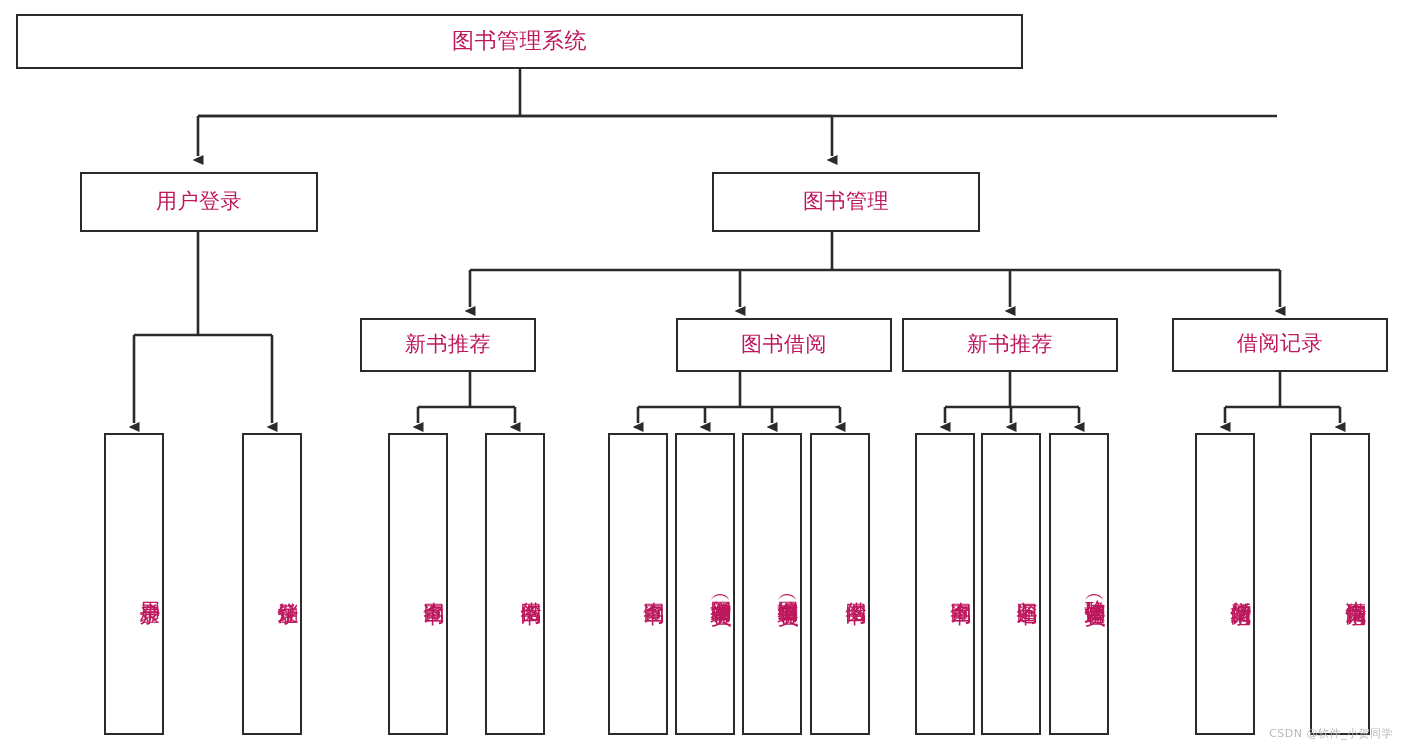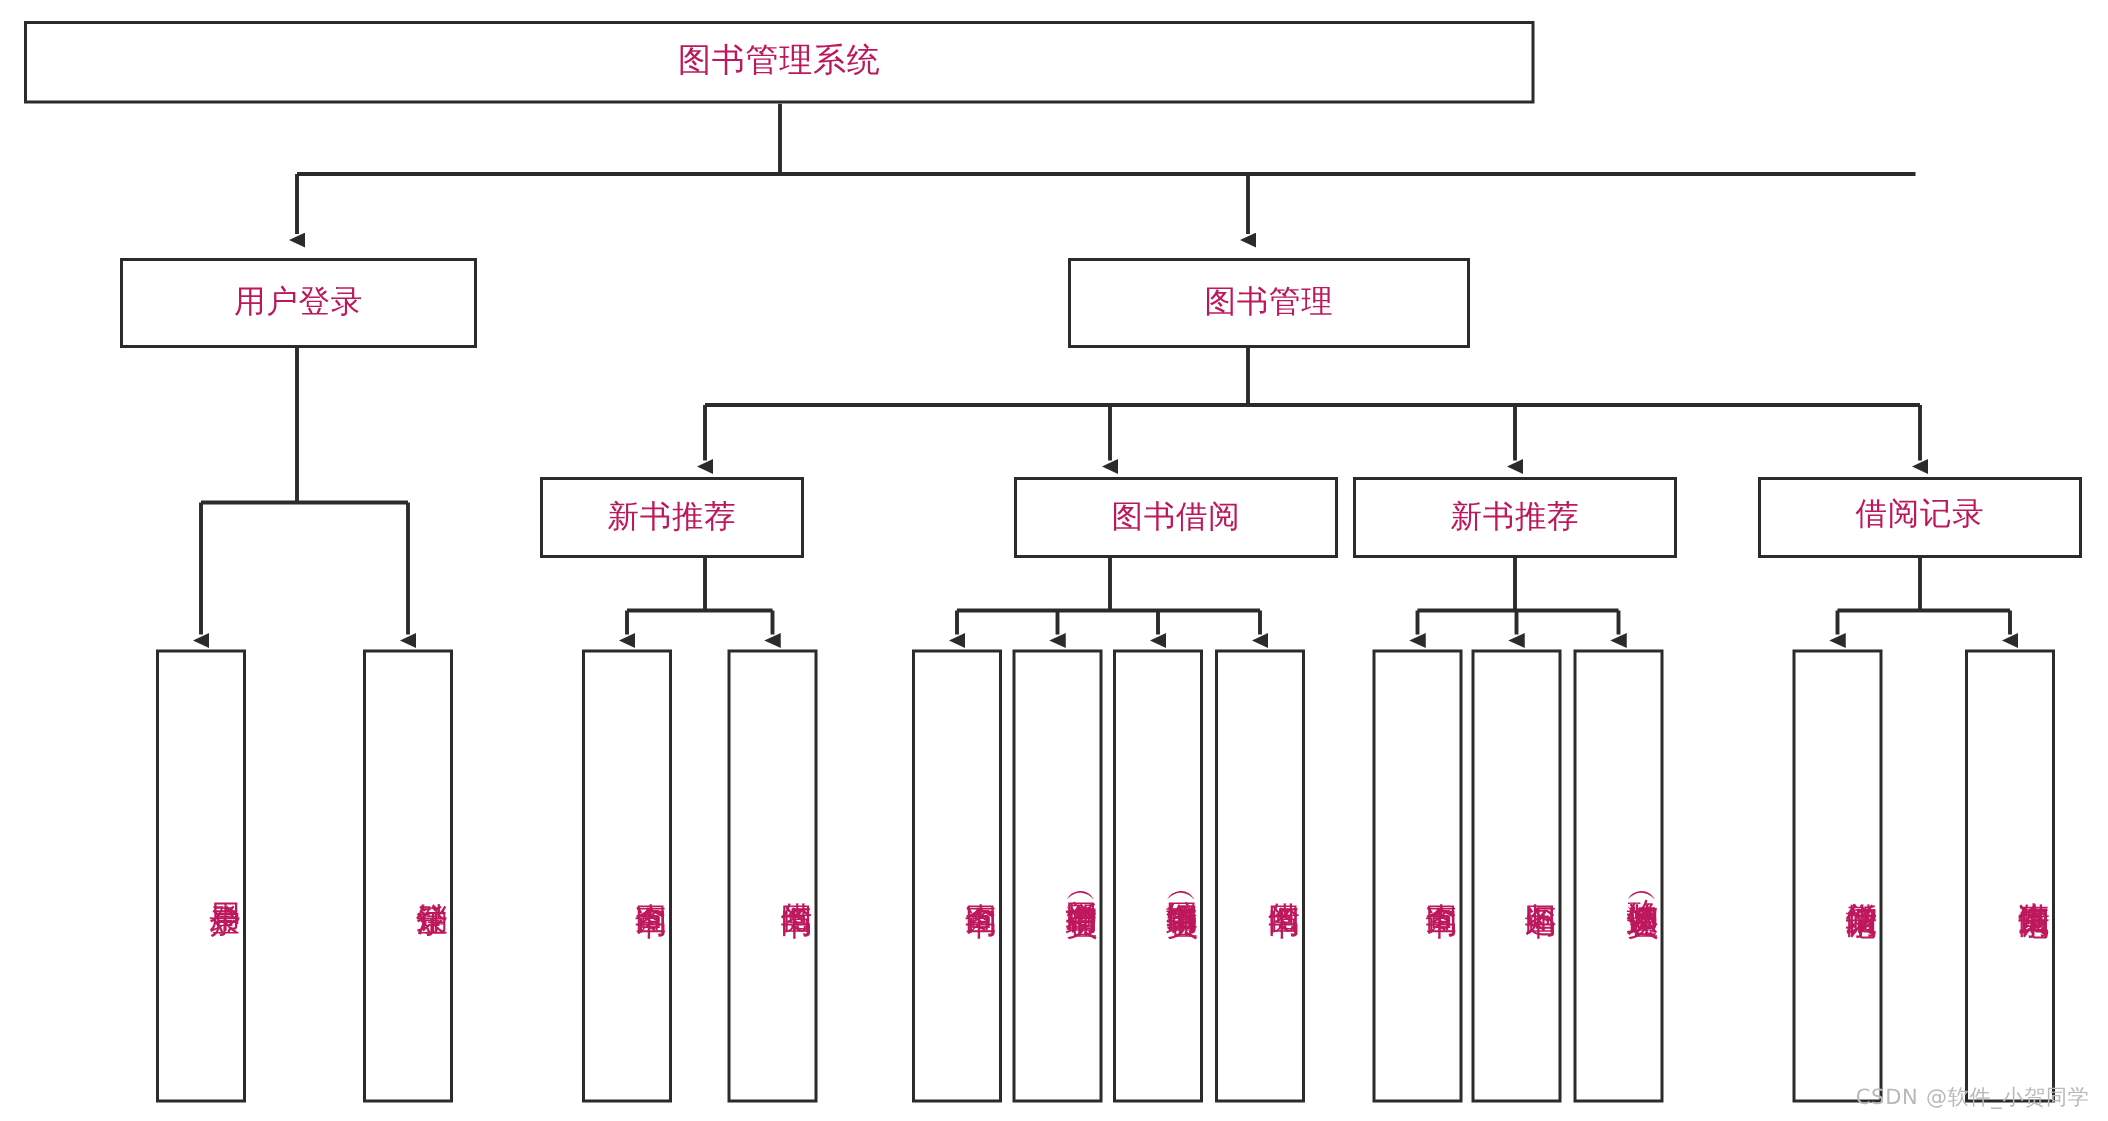--- a/index.html
+++ b/index.html
@@ -59,21 +59,21 @@
   }
   .node-v .vtext {
     writing-mode: vertical-rl;
     text-orientation: upright;
     display: block;
   }
   .watermark {
     position: absolute;
     right: 12px;
     bottom: 6px;
-    font-size: 14px;
+    font-size: 11px;
     color: #b9b9b9;
     letter-spacing: 0.5px;
     z-index: 5;
     white-space: nowrap;
   }
 </style>
 </head>
 <body>
 
 <div id="diagram">

